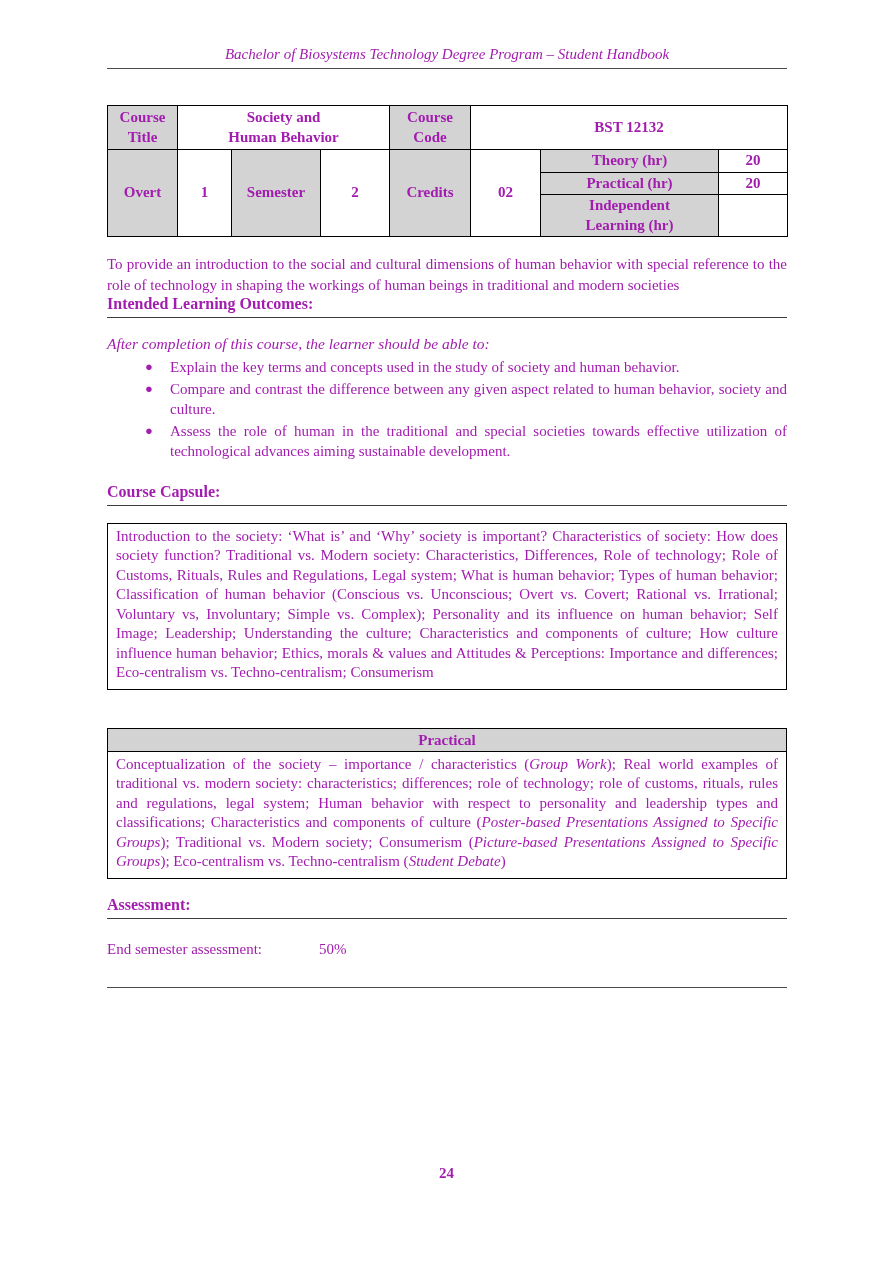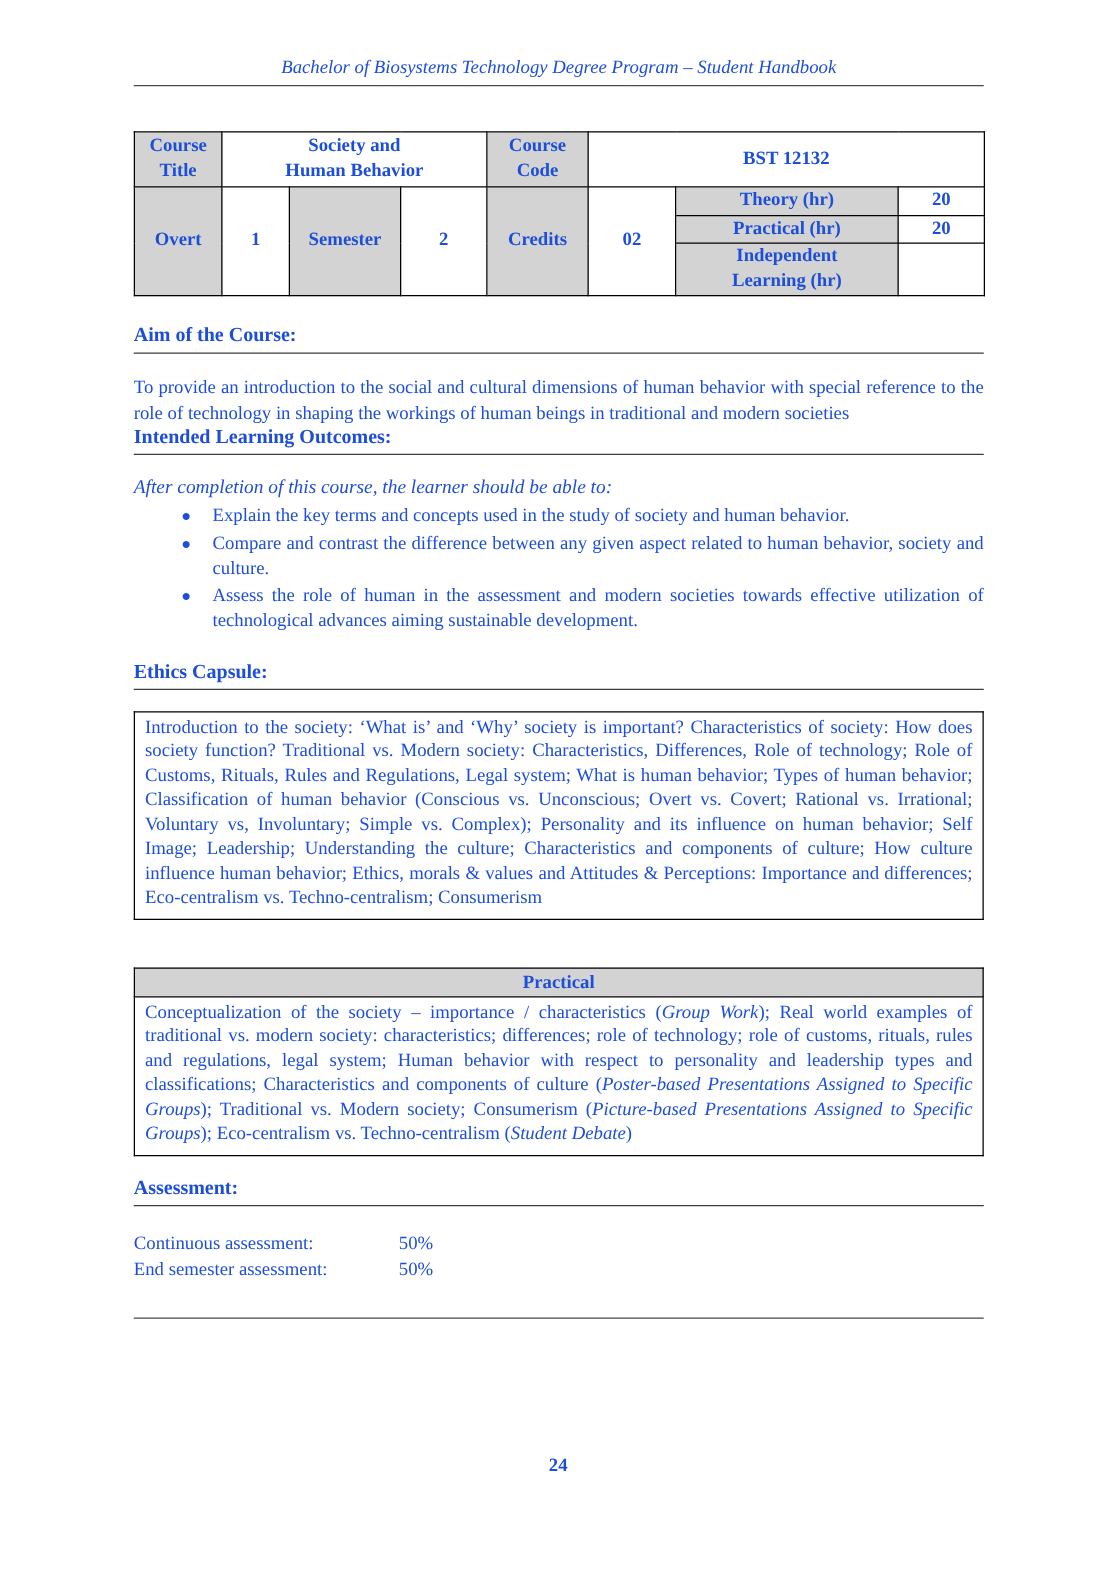--- a/index.html
+++ b/index.html
@@ -3,21 +3,21 @@
 <meta charset="utf-8">
 <style>
   * { margin: 0; padding: 0; box-sizing: border-box; }
   html, body { background: #e8e8e8; }
   .page {
     width: 893px; height: 1262px;
     background: #ffffff;
     margin: 0 auto;
     position: relative;
     font-family: "Liberation Serif", serif;
-    color: #1d4ed8;
+    color: #a21caf;
     overflow: hidden;
   }
   .content { padding: 46px 106px 0 107px; }
 
   
   .doc-header {
     text-align: center;
     font-style: italic;
     font-size: 15px;
     padding-bottom: 5px;
@@ -169,41 +169,40 @@
         <td>20</td>
       </tr>
       <tr style="height:35px">
         <td class="shade pre">Independent
 Learning (hr)</td>
         <td></td>
       </tr>
     </tbody>
       </table>
 
-    <div class="sec-heading mt-aim">Aim of the Course:</div>
     <div class="body-par">To provide an introduction to the social and cultural dimensions of human behavior with special reference to the role of technology in shaping the workings of human beings in traditional and modern societies</div>
 
     <div class="sec-heading mt-ilo">Intended Learning Outcomes:</div>
     <div class="ilo-intro">After completion of this course, the learner should be able to:</div>
     <ul class="bullets">
       <li>
         <span class="marker">●</span>
         <span>Explain the key terms and concepts used in the study of society and human behavior.</span>
       </li>
       <li>
         <span class="marker">●</span>
         <span>Compare and contrast the difference between any given aspect related to human behavior, society and culture.</span>
       </li>
       <li>
         <span class="marker">●</span>
-        <span>Assess the role of human in the assessment and modern societies towards effective utilization of technological advances aiming sustainable development.</span>
+        <span>Assess the role of human in the traditional and special societies towards effective utilization of technological advances aiming sustainable development.</span>
       </li>
     </ul>
 
-    <div class="sec-heading mt-capsule">Ethics Capsule:</div>
+    <div class="sec-heading mt-capsule">Course Capsule:</div>
 
     <table class="capsule theory">
       <tbody>
       <tr>
             <td class="capsule-body">Introduction to the society: ‘What is’ and ‘Why’ society is important? Characteristics of society: How does society function? Traditional vs. Modern society: Characteristics, Differences, Role of technology; Role of Customs, Rituals, Rules and Regulations, Legal system; What is human behavior; Types of human behavior; Classification of human behavior (Conscious vs. Unconscious; Overt vs. Covert; Rational vs. Irrational; Voluntary vs, Involuntary; Simple vs. Complex); Personality and its influence on human behavior; Self Image; Leadership; Understanding the culture; Characteristics and components of culture; How culture influence human behavior; Ethics, morals &amp; values and Attitudes &amp; Perceptions: Importance and differences; Eco-centralism vs. Techno-centralism; Consumerism</td>
           </tr>
     </tbody>
       </table>
 
     <table class="capsule practical">
@@ -213,23 +212,20 @@
           </tr>
       <tr>
             <td class="capsule-body"><span>Conceptualization of the society – importance / characteristics (</span><span style="font-style: italic;">Group Work</span><span>); Real world examples of traditional vs. modern society: characteristics; differences; role of technology; role of customs, rituals, rules and regulations, legal system; Human behavior with respect to personality and leadership types and classifications; Characteristics and components of culture (</span><span style="font-style: italic;">Poster-based Presentations Assigned to Specific Groups</span><span>); Traditional vs. Modern society; Consumerism (</span><span style="font-style: italic;">Picture-based Presentations Assigned to Specific Groups</span><span>); Eco-centralism vs. Techno-centralism (</span><span style="font-style: italic;">Student Debate</span><span>)</span></td>
           </tr>
     </tbody>
       </table>
 
     <div class="sec-heading mt-assess">Assessment:</div>
     <div class="assess-block">
       <div class="assess-row">
-        <span class="assess-label">Continuous assessment:</span><span>50%</span>
-      </div>
-      <div class="assess-row">
         <span class="assess-label">End semester assessment:</span><span>50%</span>
       </div>
     </div>
 
     <div class="bottom-rule"></div>
   </div>
 
   <div class="page-number">24</div>
 </div>
 

